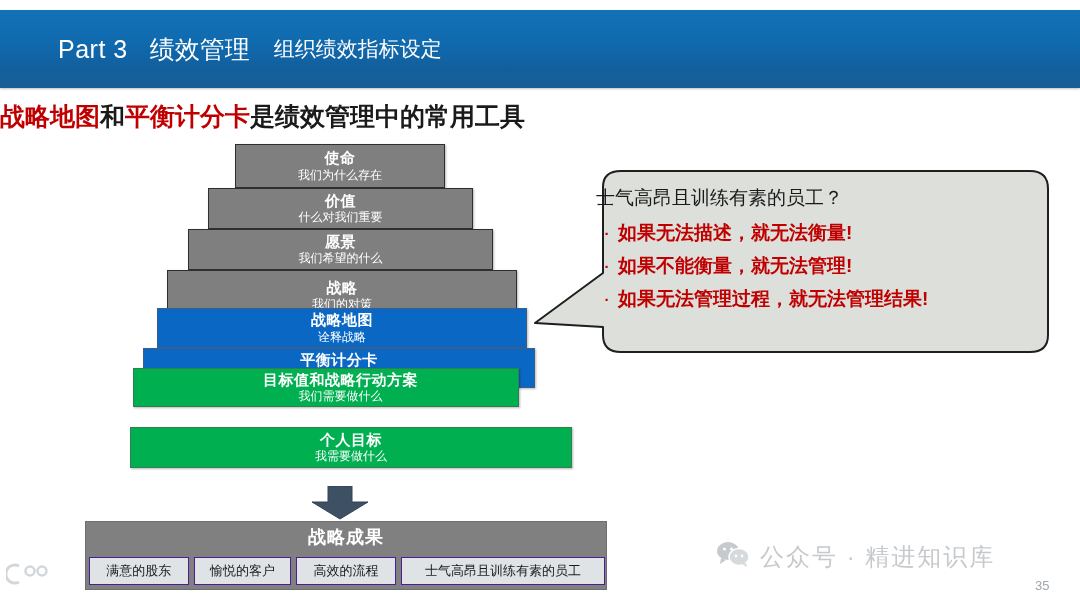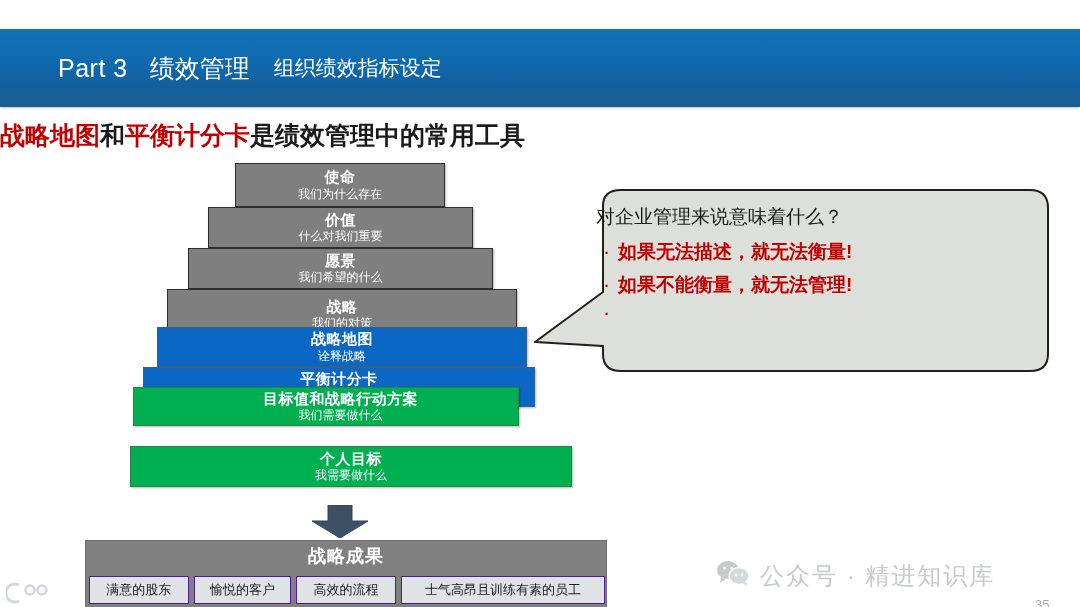--- a/index.html
+++ b/index.html
@@ -11,21 +11,20 @@
     width: 1080px;
     height: 607px;
     position: relative;
     overflow: hidden;
     font-family: "Liberation Sans", "DejaVu Sans", sans-serif;
   }
   .slide {
     position: absolute;
     inset: 0;
     background: #ffffff;
-    margin-top: 19px;
   }
 
   
   .header-bar {
     position: absolute;
     left: 0;
     top: 10px;
     width: 1080px;
     height: 78px;
     background: linear-gradient(180deg, #1272b8 0%, #1069ad 45%, #125f9e 75%, #1a5f96 100%);
@@ -297,32 +296,33 @@
       <div class="result-chip chip-4">士气高昂且训练有素的员工</div>
     </div>
   </div>
 
   <div class="bubble-wrap">
     <svg width="528" height="196" viewBox="0 0 528 196" xmlns="http://www.w3.org/2000/svg">
       <path d="M 75,22 Q 75,6 93,6 L 502,6 Q 520,6 520,24 L 520,170 Q 520,187 502,187
                L 93,187 Q 75,187 75,170 L 75,162 L 7,158 L 75,108 Z" fill="#dcdfda" stroke="#1f1f1f" stroke-width="2" stroke-linejoin="round"></path>
     </svg>
     <div class="bubble-text">
-      <div class="bubble-q">对企业管理来说意味着什么？</div>
+      <div class="bubble-q">士气高昂且训练有素的员工？</div>
       <ul class="bubble-list">
         <li>
           <span class="dot">·</span>
           <span>如果无法描述，就无法衡量!</span>
         </li>
         <li>
           <span class="dot">·</span>
           <span>如果不能衡量，就无法管理!</span>
         </li>
         <li>
           <span class="dot">·</span>
+          <span>如果无法管理过程，就无法管理结果!</span>
         </li>
       </ul>
     </div>
   </div>
 
   <div class="wm-right">
     <span>
       <svg width="34" height="26" viewBox="0 0 34 26" xmlns="http://www.w3.org/2000/svg">
         <ellipse cx="12" cy="10" rx="11" ry="9" fill="#c6cacd"></ellipse>
         <polygon points="5,17 4,23 10,19" fill="#c6cacd"></polygon>

